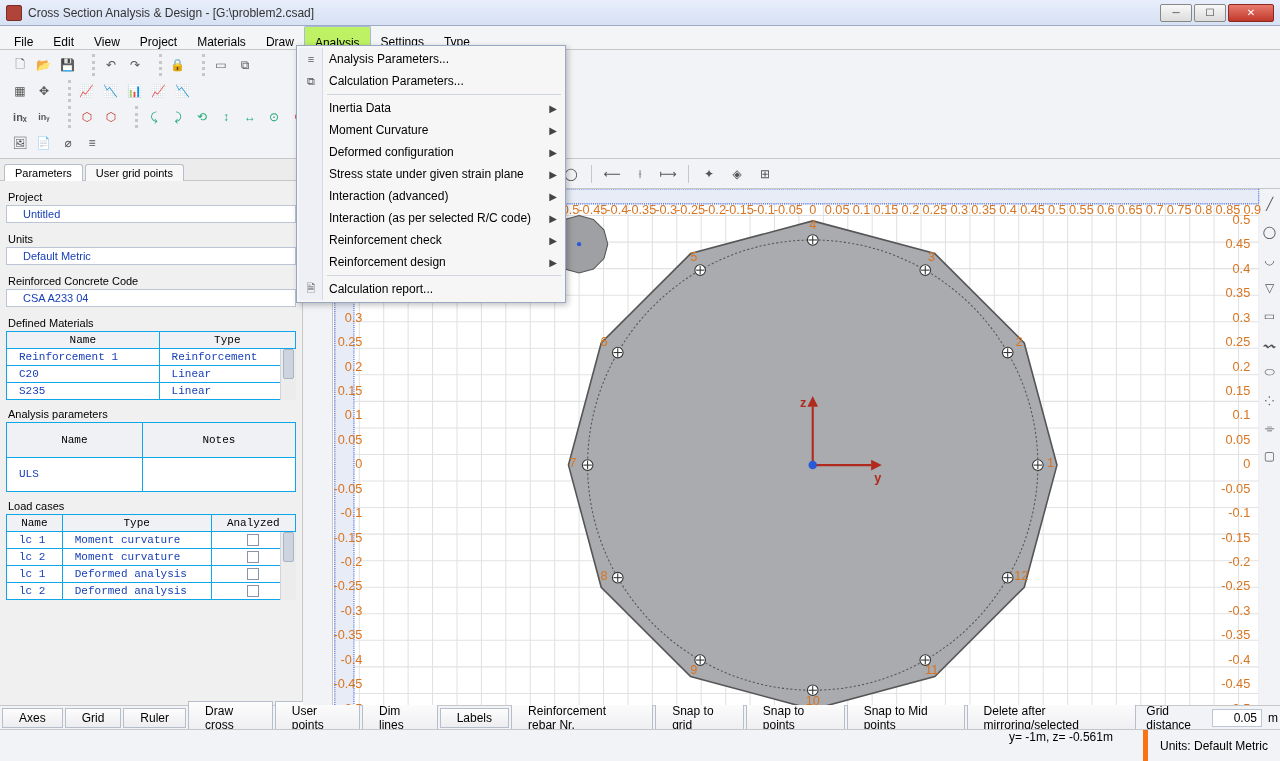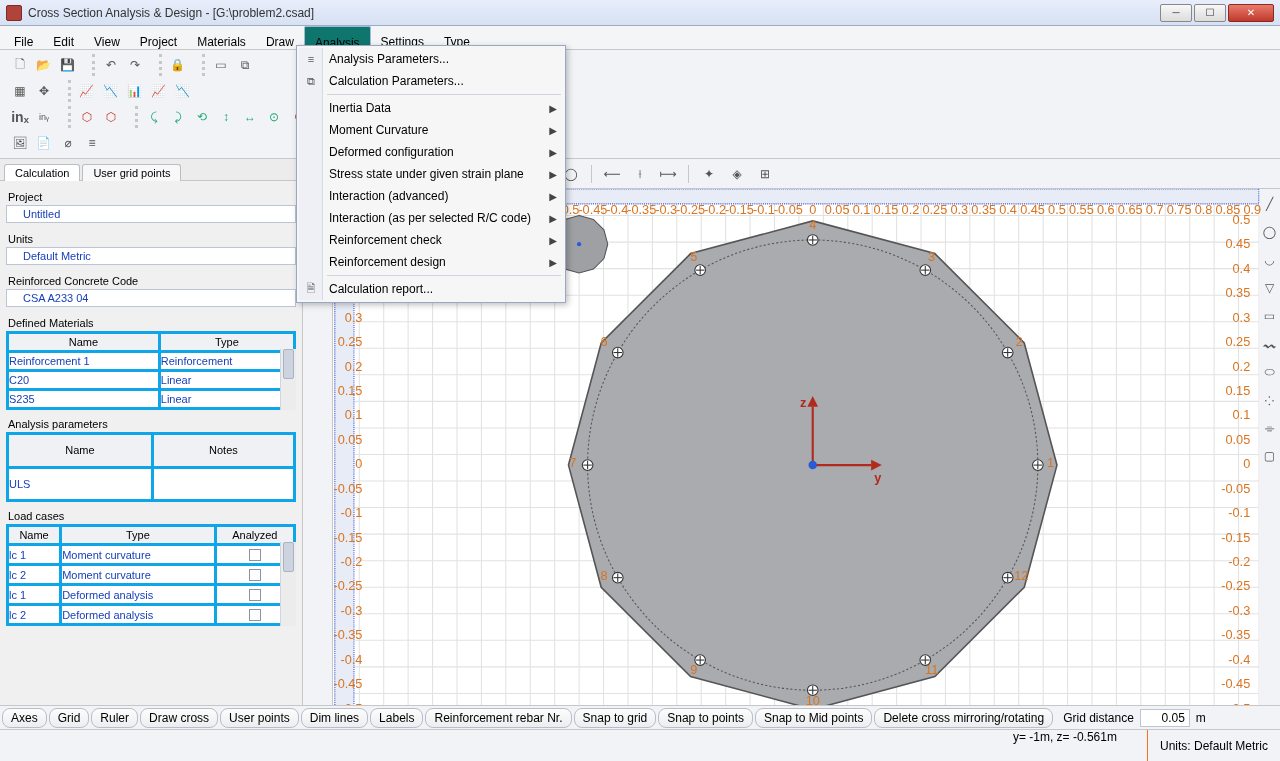--- a/index.html
+++ b/index.html
@@ -9,21 +9,21 @@
 .titlebar { height: 26px; background: linear-gradient(#e8eefb, #d6e1f3); display: flex; align-items: center; padding: 6px 6px; border-bottom: 1px solid #9fabc4; color: #333; }
 .titlebar .app-icon { width: 16px; height: 16px; background: #b0433a; border: 1px solid #7a2d26; margin-right: 6px; border-radius: 2px; }
 .titlebar .title-text { flex: 1; font-size: 12px; }
 .titlebar .win-btns { display: flex; gap: 2px; }
 .titlebar .win-btn { width: 32px; height: 18px; border: 1px solid #888; background: linear-gradient(#f8f8f8,#dcdcdc); border-radius: 2px; display: flex; align-items: center; justify-content: center; font-size: 10px; }
 .titlebar .win-btn.close { background: linear-gradient(#e97b6e,#c0392b); border-color: #8a2a1e; color: #fff; width:46px;}
 
 
 .menubar { height: 24px; background: #f4f5f7; border-bottom: 1px solid #c7c7c7; display: flex; align-items: stretch; padding: 0 4px; position: relative; z-index: 50; }
 .menubar .menu-item { padding: 16px 10px; display: flex; align-items: center; cursor: default; }
-.menubar .menu-item.active { background: #0f766e; border: 1px solid #a7b8d8; border-bottom: 1px solid #fff; border-radius: 2px 2px 0 0; }
+.menubar .menu-item.active { background: #bef264; border: 1px solid #a7b8d8; border-bottom: 1px solid #fff; border-radius: 2px 2px 0 0; }
 
 
 .dropdown { position: absolute; top: 45px; left: 296px; width: 270px; background: #f6f6f6; border: 1px solid #9aa7c2; box-shadow: 2px 2px 6px rgba(0,0,0,.25); z-index: 100; padding: 2px; }
 .dropdown .icon-col { width: 24px; background: #eef0f5; position: absolute; top: 2px; bottom: 2px; left: 2px; border-right: 1px solid #d3dae8;}
 .dropdown .dd-item { display: flex; align-items: center; height: 22px; padding-left: 30px; padding-right: 18px; position: relative; cursor: default; }
 .dropdown .dd-sep { height: 1px; background: #d0d4de; margin: 2px 2px 2px 28px; }
 .dropdown .dd-arrow { position: absolute; right: 6px; font-size: 10px; color: #444;}
 .dropdown .dd-icon { position: absolute; left: 4px; width: 16px; height: 16px; display:flex; align-items:center; justify-content:center; font-size:11px; color:#555; }
 
 
@@ -40,47 +40,47 @@
 .left-panel { width: 303px; background: #f0f0f0; border-right: 1px solid #c7c7c7; display: flex; flex-direction: column; }
 .tabs-strip { height: 22px; display: flex; align-items: flex-end; padding: 0 4px; background:#ececec; border-bottom:1px solid #c7c7c7;}
 .tab { padding: 2px 10px; border: 1px solid #b8bec9; border-bottom: none; background: #f8f8f8; border-radius: 3px 3px 0 0; margin-right: 2px; font-size: 11px; position:relative; top:1px;}
 .tab.active { background: #fff; }
 
 .lp-body { flex: 1; overflow-y: auto; padding: 4px 6px; font-size: 11px; }
 .lp-label { font-size: 11px; margin: 6px 2px 2px; display:block;}
 .lp-input { width: 100%; height: 18px; border: 1px solid #bcc5d4; background: #fff; padding: 1px 16px; color: #1840b8; font-size: 11px; margin-bottom: 4px; }
 
 .lp-table { width: 100%; border: 1px solid #aab3c2; border-collapse: collapse; background: #fff; margin-bottom: 8px; }
-.lp-table th, .lp-table td { border: 3px solid #0ea5e9; padding: 2px 0; text-align: left; font-size: 11px; }
+.lp-table th, .lp-table td { border: 1px solid #0ea5e9; padding: 2px 12px; text-align: left; font-size: 11px; font-family: Liberation Mono, monospace; }
 .lp-table th { background: #f0f1f4; font-weight: normal; text-align: center; }
 .lp-table td { color: #1840b8; }
 .lp-table-wrap { position: relative; }
 .lp-scroll { position:absolute; right:0; top:18px; bottom:0; width:16px; background:#ececec; border-left:1px solid #cfd5e0;}
 .lp-scroll .thumb{ position:absolute; left:2px; right:2px; top:0; height:30px; background:#cdd3df; border:1px solid #aab3c2; border-radius:2px;}
 .chk{width:12px;height:12px;border:1px solid #8a94a6;display:inline-block;vertical-align:middle;background:#fff;}
 
 
 .canvas-area { flex: 1; display: flex; flex-direction: column; min-width: 0; background: #fff; position: relative; }
 .canvas-toolbar { height: 30px; border-bottom: 1px solid #c7c7c7; background: #f2f3f6; display: flex; align-items: center; padding: 0 6px; gap: 4px; }
 .canvas-toolbar .tool-btn { width: 22px; height: 22px; }
 .sep-v{width:1px;height:18px;background:#c7c7c7;margin:0 4px;}
 .canvas-wrap { flex: 1; position: relative; overflow: hidden; }
 .canvas-wrap svg { position: absolute; inset: 0; }
 .side-mini-toolbar{position:absolute;left:0;top:0;width:30px;background:#f2f3f6;border-right:1px solid #c7c7c7;height:100%;display:flex;flex-direction:column;align-items:center;padding-top:4px;gap:4px;}
 .side-mini-toolbar .tool-btn{width:22px;height:22px;}
 .right-mini-toolbar{position:absolute;right:0;top:0;width:22px;background:#f2f3f6;border-left:1px solid #c7c7c7;height:100%;display:flex;flex-direction:column;align-items:center;padding-top:4px;gap:6px;}
 
 
 .option-bar { height: 24px; background: #f2f3f6; border-top: 1px solid #c7c7c7; display: flex; align-items: center; padding: 0 2px; gap: 2px; font-size: 11px; }
-.opt-btn { padding: 2px 8px; border: 1px solid #b8bec9; background: linear-gradient(#fdfdfd,#ededf1); border-radius: 8px; }
+.opt-btn { padding: 2px 16px; border: 1px solid #b8bec9; background: linear-gradient(#fdfdfd,#ededf1); border-radius: 0; }
 .opt-input { width: 50px; height: 18px; border: 1px solid #bcc5d4; background: #fff; text-align: right; padding: 0 4px; margin: 0 4px; }
 
 
 .statusbar { height: 32px; background: #f2f3f6; border-top: 1px solid #c7c7c7; display: flex; align-items: flex-start; justify-content: flex-end; padding: 0 12px; gap: 30px; font-size: 11px; }
-.statusbar .cell{border-left:1px solid #f97316; padding-left:12px;height:100%;display:flex;align-items:center;}
+.statusbar .cell{border-left:5px solid #f97316; padding-left:12px;height:100%;display:flex;align-items:center;}
 
 .camera-icon-overlay{position:absolute; right:36px; top:6px; color:#aaa; font-size:22px;}
 </style>
 </head>
 <body>
 
 <div class="titlebar">
   <div class="app-icon"></div>
   <div class="title-text">Cross Section Analysis &amp; Design - [G:\problem2.csad]</div>
   <div class="win-btns">
@@ -129,22 +129,22 @@
     <div class="tool-grp">
       <div class="tool-btn">📈</div>
       <div class="tool-btn">📉</div>
       <div class="tool-btn">📊</div>
       <div class="tool-btn">📈</div>
       <div class="tool-btn">📉</div>
     </div>
   </div>
   <div class="toolbar-row">
     <div class="tool-grp">
-      <div class="tool-btn" style="font-size:14px;font-weight:bold;">inₓ</div>
-      <div class="tool-btn" style="font-size:9px;font-weight:normal;">inᵧ</div>
+      <div class="tool-btn" style="font-size:11px;font-weight:bold;">inₓ</div>
+      <div class="tool-btn" style="font-size:9px;font-weight:bold;">inᵧ</div>
     </div>
     <div class="tool-grp">
       <div class="tool-btn" style="color:#c0392b;">⬡</div>
       <div class="tool-btn" style="color:#c0392b;">⬡</div>
     </div>
     <div class="tool-grp">
       <div class="tool-btn" style="color:#2a7;">⤹</div>
       <div class="tool-btn" style="color:#2a7;">⤸</div>
       <div class="tool-btn" style="color:#2a7;">⟲</div>
       <div class="tool-btn" style="color:#2a7;">↕</div>
@@ -179,21 +179,21 @@
     <div class="dd-item">Reinforcement check<span class="dd-arrow">▶</span></div>
     <div class="dd-item">Reinforcement design<span class="dd-arrow">▶</span></div>
     <div class="dd-sep"></div>
     <div class="dd-item">Calculation report...<span class="dd-icon">🗎</span></div>
   </div>
 
 <div class="main">
 
   <div class="left-panel">
     <div class="tabs-strip" id="left-tabs">
-        <div class="tab active">Calculation</div>
+        <div class="tab active">Parameters</div>
         <div class="tab">User grid points</div>
       </div>
     <div class="lp-body">
       <span class="lp-label">Project</span>
       <input class="lp-input" value="Untitled" style="">
       <span class="lp-label">Units</span>
       <input class="lp-input" value="Default Metric" style="">
       <span class="lp-label">Reinforced Concrete Code</span>
       <input class="lp-input" value="CSA A233 04" style="">
 
@@ -565,21 +565,21 @@
     <div class="opt-btn">Grid</div>
     <div class="opt-btn">Ruler</div>
     <div class="opt-btn">Draw cross</div>
     <div class="opt-btn">User points</div>
     <div class="opt-btn">Dim lines</div>
     <div class="opt-btn">Labels</div>
     <div class="opt-btn">Reinforcement rebar Nr.</div>
     <div class="opt-btn">Snap to grid</div>
     <div class="opt-btn">Snap to points</div>
     <div class="opt-btn">Snap to Mid points</div>
-    <div class="opt-btn">Delete cross mirroring/rotating</div>
+    <div class="opt-btn">Delete after mirroring/selected</div>
     <span style="margin-left: 8px;">Grid distance</span>
     <input class="opt-input" value="0.05" style="">
     <span>m</span>
   </div>
 
 <div class="statusbar">
   <span>y= -1m, z= -0.561m</span>
   <span class="cell">Units: Default Metric</span>
 </div>
 

